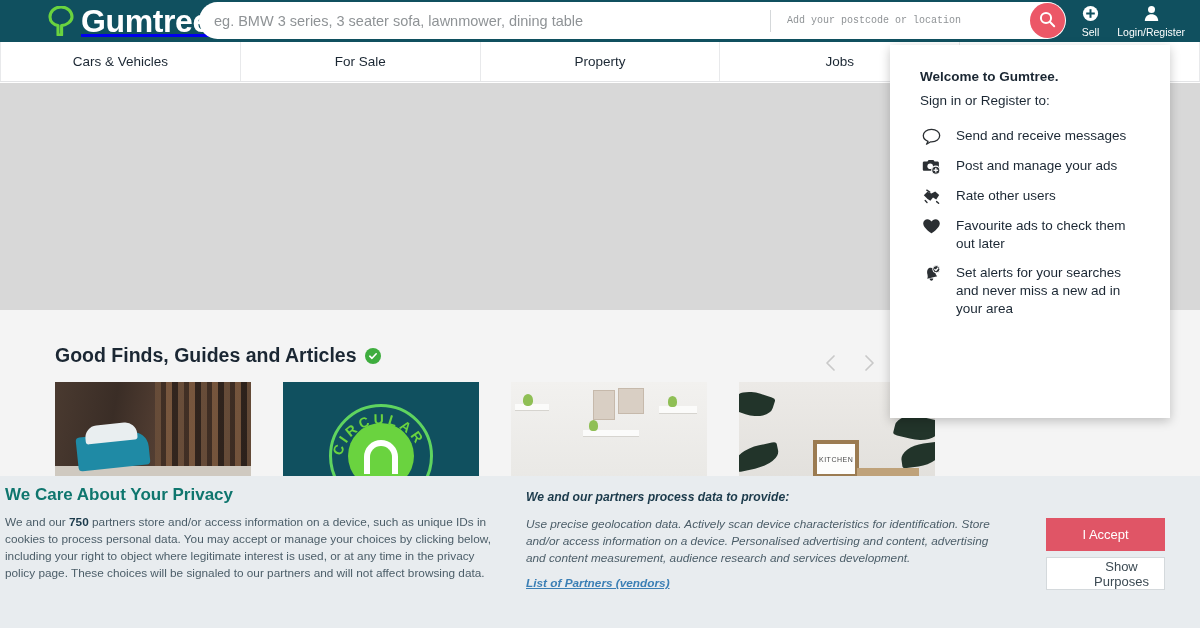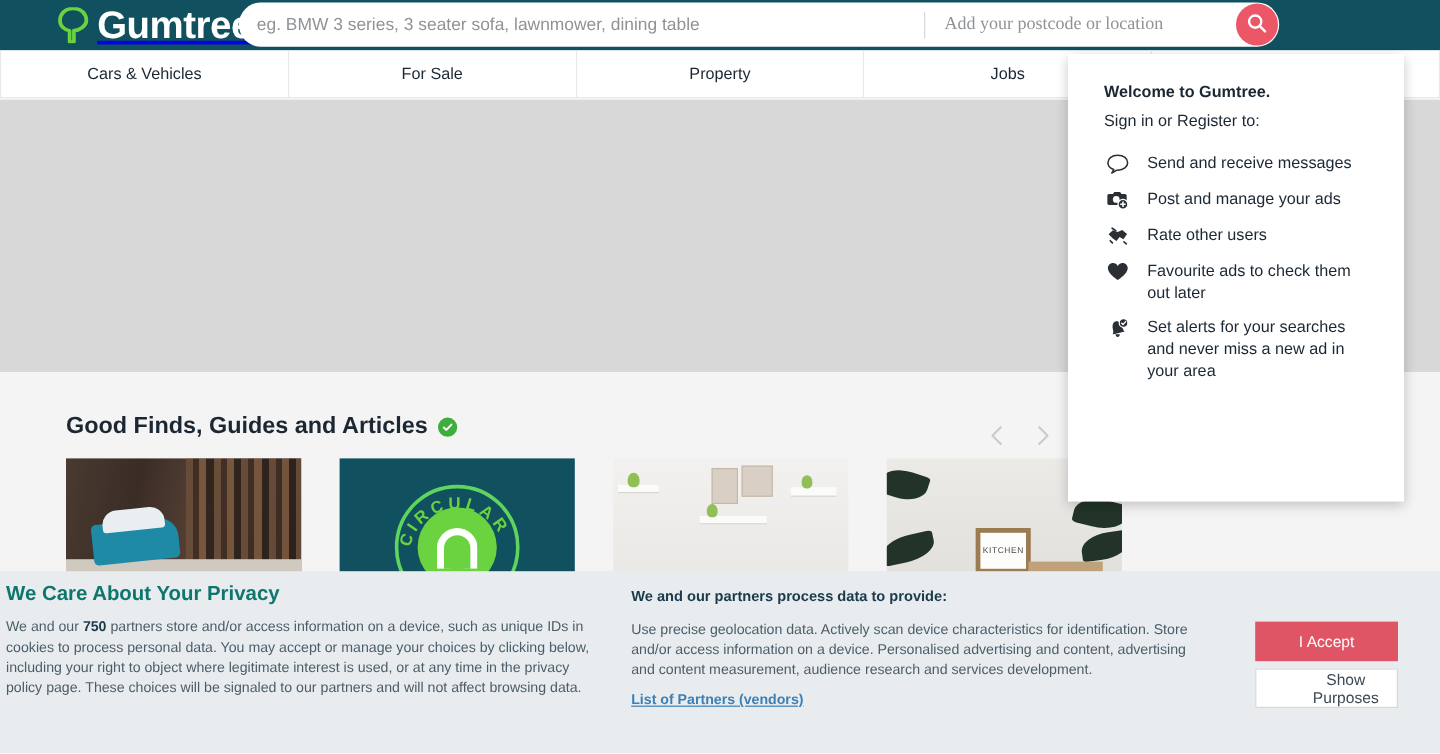--- a/index.html
+++ b/index.html
@@ -26,22 +26,22 @@
   }
   .search-input {
     border:none; outline:none; background:transparent;
     font-size:14.5px; color:#333; width:556px; margin-left:15px;
     font-family:"Liberation Sans", sans-serif;
   }
   .search-input::placeholder { color:#8f9396; }
   .sep-line { width:1px; height:22px; background:#d5d8da; }
   .loc-input {
     border:none; outline:none; background:transparent;
-    font-size:15px; color:#333; width:230px; margin-left:16px;
-    font-family:Liberation Serif, serif;
+    font-size:10px; color:#333; width:230px; margin-left:16px;
+    font-family:Liberation Mono, monospace;
   }
   .loc-input::placeholder { color:#8f9396; }
   .search-btn {
     position:absolute; right:1px; top:1px;
     width:35px; height:35px; border-radius:50%;
     background:#ec5767; border:none; cursor:pointer;
     display:flex; align-items:center; justify-content:center;
   }
 
   .hdr-actions { position:absolute; right:6px; top:0; height:42px; display:flex; align-items:center; }
@@ -147,21 +147,21 @@
 
   
   .privacy {
     position:absolute; left:0; top:476px; width:1200px; height:152px;
     background:#e8ecef; z-index:60;
   }
   .pv-left { position:absolute; left:5px; top:9px; width:500px; }
   .pv-title { font-size:17px; font-weight:bold; color:#0f766e; }
   .pv-body { font-size:11.8px; color:#4b5d68; line-height:17px; margin-top:9px; }
   .pv-body b { color:#1b3a4b;text-align:center; }
-  .pv-mid { position:absolute; left:526px; top:14px; width:470px; }
+  .pv-mid { position:absolute; left:526px; top:14px; width:470px;font-style:italic; }
   .pv-mid-title { font-size:12.2px; font-weight:bold; color:#1b3a4b; }
   .pv-mid-body { font-size:11.8px; color:#4b5d68; line-height:17px; margin-top:12px; }
   .pv-link { font-size:11.8px; color:#3b7fb5; font-weight:bold; margin-top:9px; display:inline-block; cursor:pointer; }
   .pv-btns { position:absolute; right:35px; top:42px; display:flex; flex-direction:column; gap:6px; }
   .btn-accept {
     width:119px; height:33px; background:#e05566; color:#fff; border:none;
     font-size:13px; cursor:pointer; font-family:"Liberation Sans", sans-serif;
   }
   .btn-purposes {
     width:119px; height:33px; background:#fff; color:#3c4a53; border:1px solid #d4d9dc;
@@ -191,20 +191,41 @@
       <button class="search-btn">
         <span>
           <svg width="17" height="17" viewBox="0 0 17 17">
             <circle cx="7" cy="7" r="5.1" fill="none" stroke="#fff" stroke-width="2"></circle>
             <line x1="10.8" y1="10.8" x2="15.2" y2="15.2" stroke="#fff" stroke-width="2" stroke-linecap="round"></line>
           </svg>
         </span>
       </button>
     </div>
 
+    <div class="hdr-actions">
+      <div class="hdr-act">
+        <span>
+          <svg width="17" height="17" viewBox="0 0 17 17">
+            <circle cx="8.5" cy="8.5" r="7.6" fill="#fff"></circle>
+            <rect x="7.5" y="4.2" width="2" height="8.6" fill="#10505f"></rect>
+            <rect x="4.2" y="7.5" width="8.6" height="2" fill="#10505f"></rect>
+          </svg>
+        </span>
+        <span class="lbl">Sell</span>
+      </div>
+      <div class="hdr-act">
+        <span>
+          <svg width="17" height="17" viewBox="0 0 17 17">
+            <circle cx="8.5" cy="4.6" r="3.5" fill="#fff"></circle>
+            <path d="M1.8 16 C1.8 11.6 4.8 9.2 8.5 9.2 C12.2 9.2 15.2 11.6 15.2 16 Z" fill="#fff"></path>
+          </svg>
+        </span>
+        <span class="lbl">Login/Register</span>
+      </div>
+    </div>
   </div>
 
   <div class="nav">
     <div class="nav-item">
       <span>Cars &amp; Vehicles</span>
     </div>
     <div class="nav-item">
       <span>For Sale</span>
     </div>
     <div class="nav-item">

